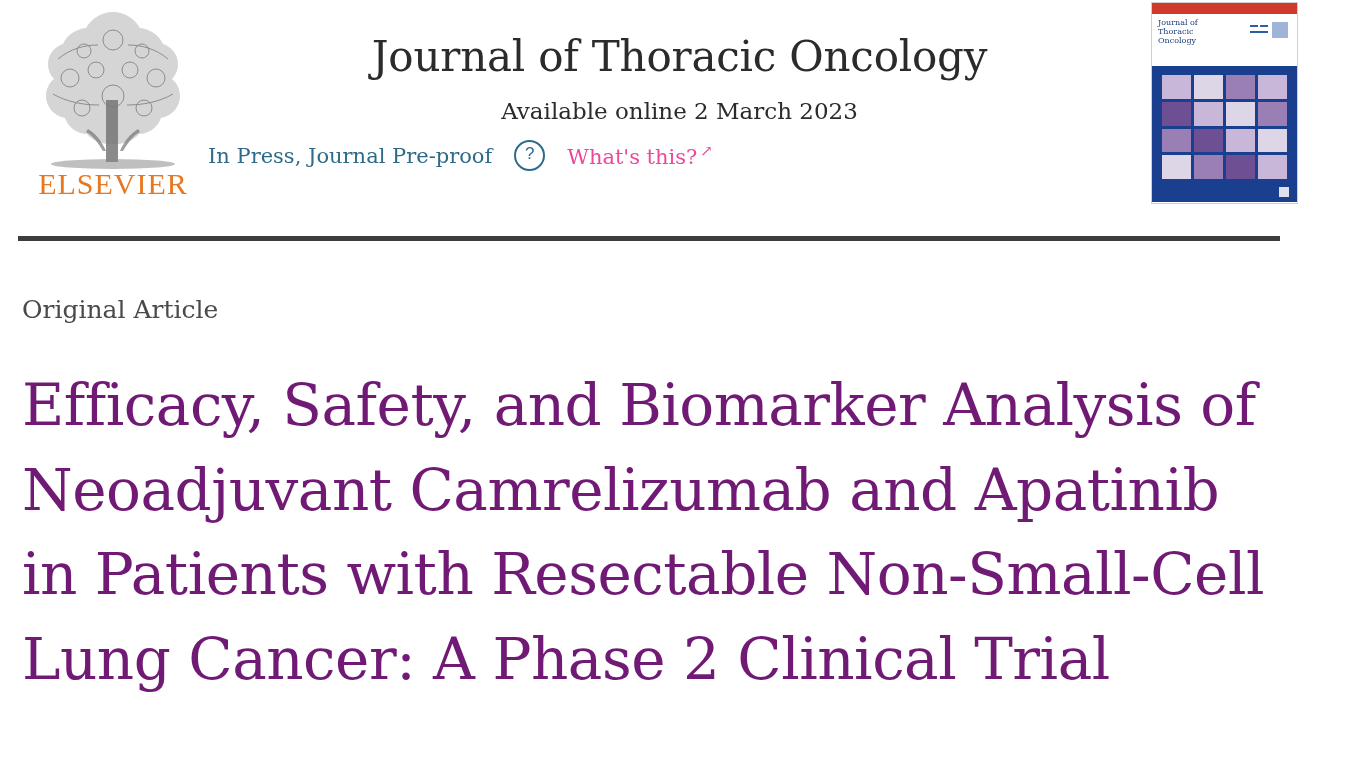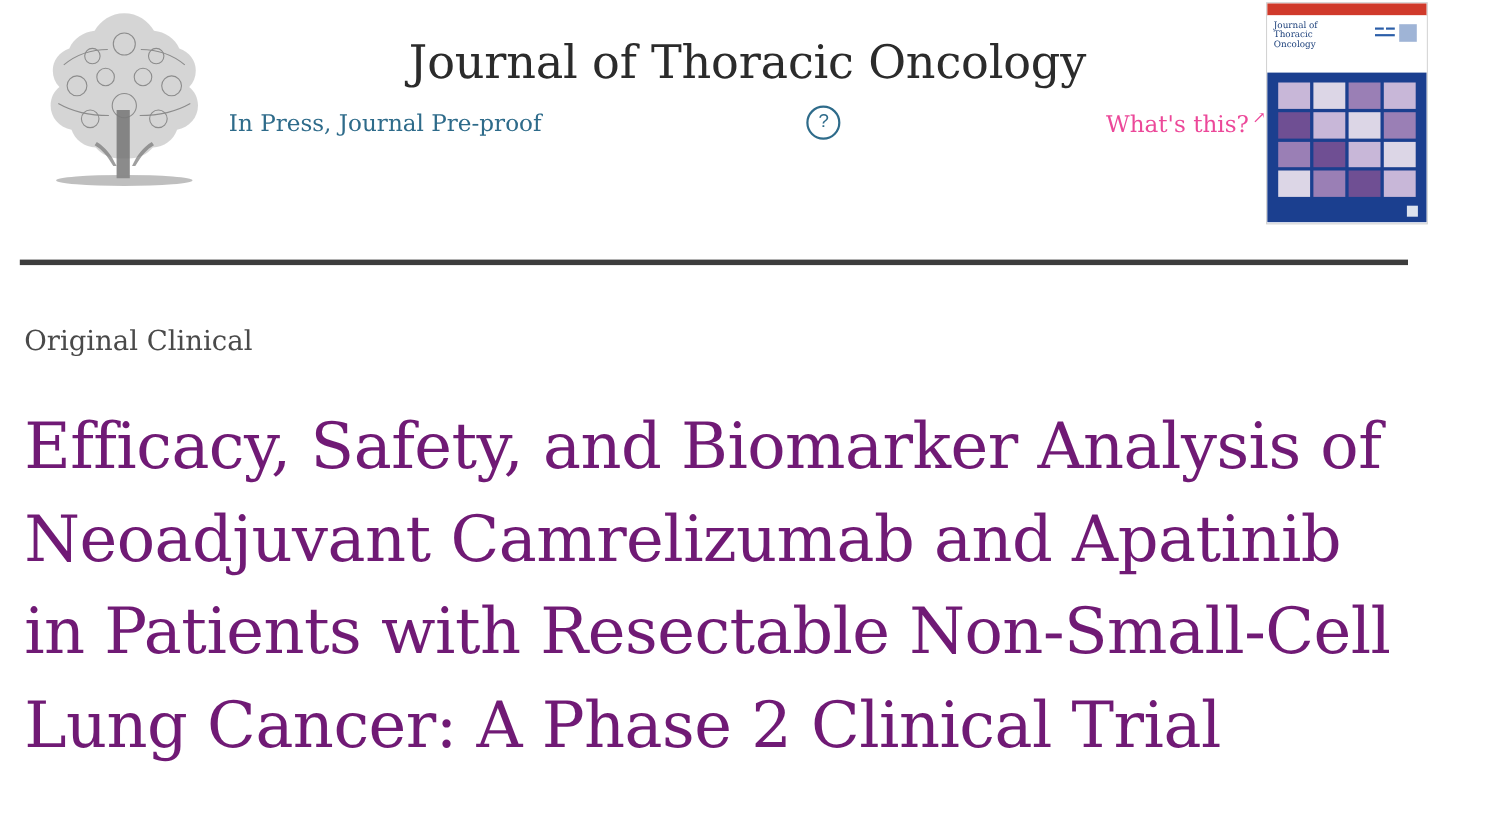--- a/index.html
+++ b/index.html
@@ -71,21 +71,21 @@
   .journal-sub {
     margin-top: 18px;
     font-family: "DejaVu Serif", serif;
     font-size: 23px;
     color: #2b2b2b;
   }
   .journal-status-row {
     margin-top: 16px;
     display: flex;
     align-items: center;
-    justify-content: space-between;
+    justify-content: flex-start;
     gap: 22px;
     font-family: "DejaVu Serif", serif;
     font-size: 21px;
     color: #2e6b8a;
   }
   .status-text { color: #2e6b8a; }
   .help-icon {
     width: 27px;
     height: 27px;
     border: 2px solid #2e6b8a;
@@ -233,24 +233,26 @@
           <circle cx="78" cy="66" r="8"></circle>
             <circle cx="112" cy="66" r="8"></circle>
           <circle cx="95" cy="92" r="11"></circle>
           <circle cx="64" cy="104" r="8"></circle>
             <circle cx="126" cy="104" r="8"></circle>
         </g>
         <g fill="#8a8a8a" opacity="0.55">
           <ellipse cx="95" cy="160" rx="62" ry="5"></ellipse>
         </g>
       </svg>
+      <div class="wordmark">ELSEVIER</div>
     </div>
 
     <div class="journal-block">
       <div class="journal-title">Journal of Thoracic Oncology</div>
+      <div class="journal-sub">Available online 2 March 2023</div>
       <div class="journal-status-row">
         <span class="status-text">In Press, Journal Pre-proof</span>
         <span class="help-icon">?</span>
         <a class="whats-this">
           <span>What's this?</span><span class="ext-arrow">↗</span>
         </a>
       </div>
     </div>
 
     <div class="cover">
@@ -279,17 +281,17 @@
             <div class="cov-cell v1"></div>
         </div>
         <div class="cov-foot"></div>
       </div>
     </div>
   </div>
 
   <div class="rule"></div>
 
   <div class="article">
-    <div class="article-type">Original Clinical</div>
+    <div class="article-type">Original Article</div>
     <h1 class="article-title">Efficacy, Safety, and Biomarker Analysis of Neoadjuvant Camrelizumab and Apatinib in Patients with Resectable Non-Small-Cell Lung Cancer: A Phase 2 Clinical Trial</h1>
   </div>
 
 </div>
 
 </body></html>

